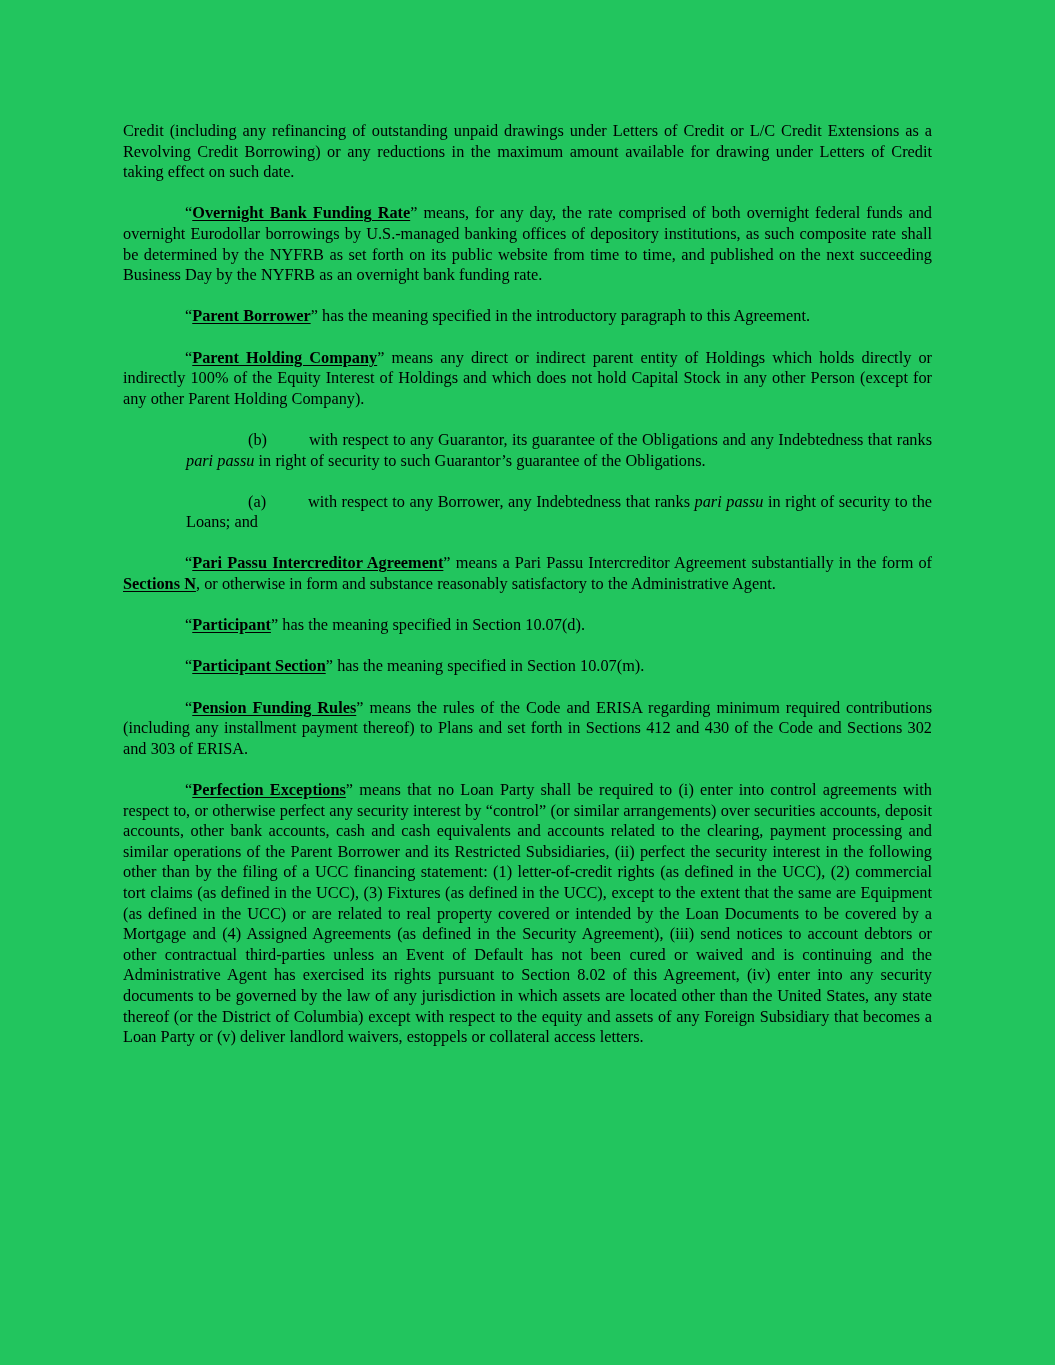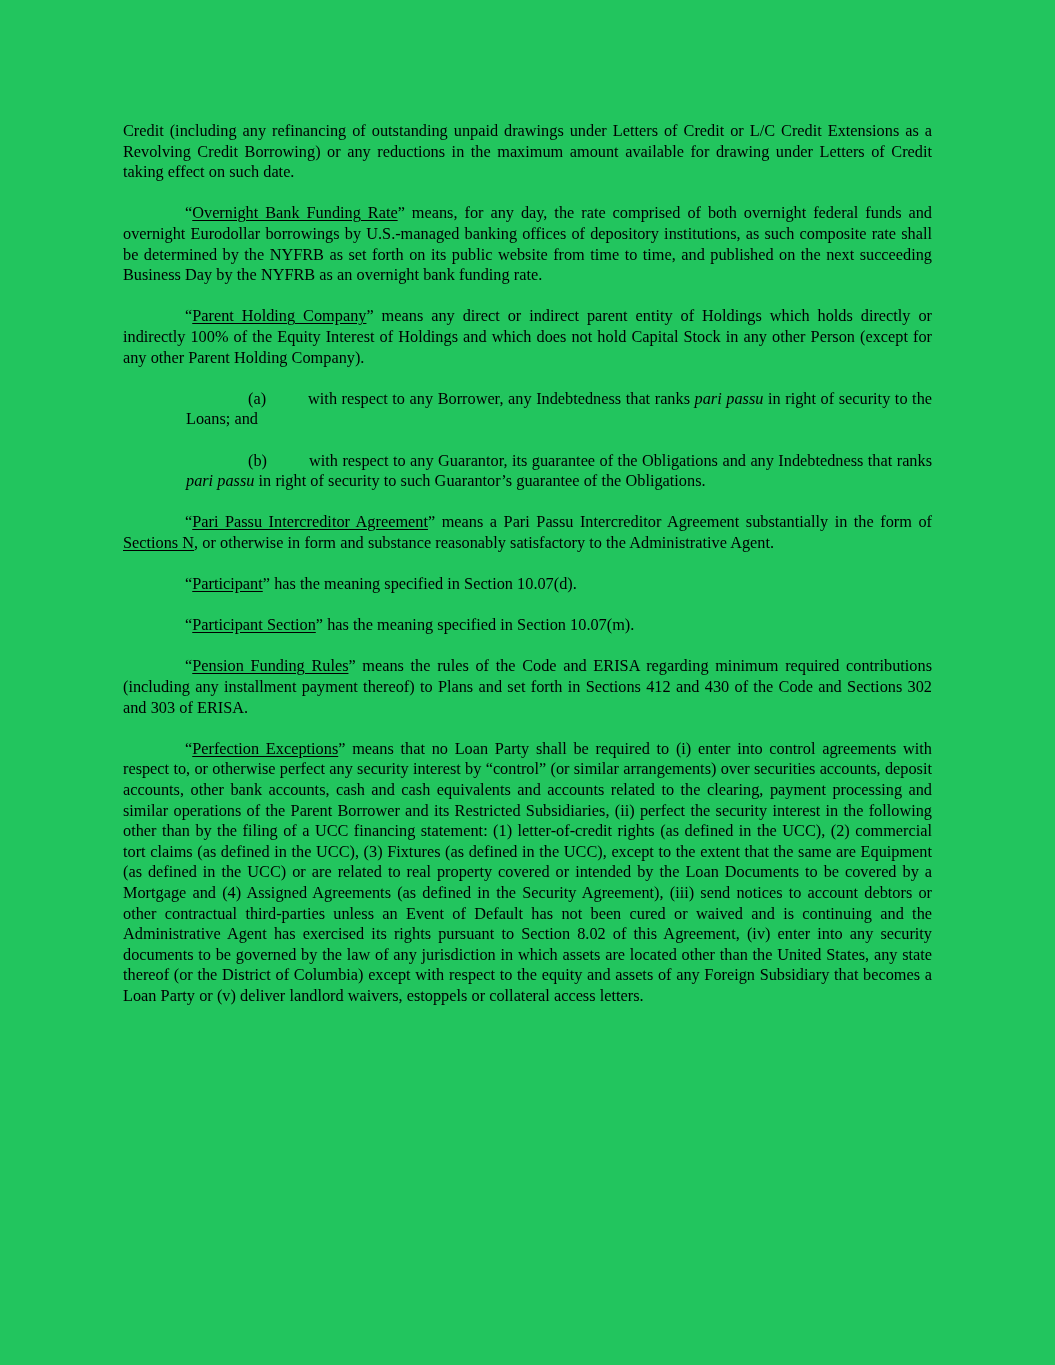--- a/index.html
+++ b/index.html
@@ -34,32 +34,33 @@
     word-spacing: 0.1px;
   }
   .indent { text-indent: 62px; }
   .sub {
     margin-left: 63px !important;
     margin-right: 0;
     text-indent: 62px;
   }
   .sub { margin-bottom: 20.6px; }
   .tab { display: inline-block; width: 42px; }
-  .u { text-decoration: underline; text-underline-offset: 2px; }
+  .u { text-decoration: underline; text-underline-offset: 2px; font-weight: bold; }
   .i { font-style: italic; }
 </style>
 </head>
 <body>
 
 <div class="page">
   <div class="doc-body">
       <p class=""><span class="">Credit (including any refinancing of outstanding unpaid drawings under Letters of Credit or L/C Credit Extensions as a Revolving Credit Borrowing) or any reductions in the maximum amount available for drawing under Letters of Credit taking effect on such date.</span></p>
       <p class=" indent"><span class="">“</span><span class="u ">Overnight Bank Funding Rate</span><span class="">” means, for any day, the rate comprised of both overnight federal funds and overnight Eurodollar borrowings by U.S.-managed banking offices of depository institutions, as such composite rate shall be determined by the NYFRB as set forth on its public website from time to time, and published on the next succeeding Business Day by the NYFRB as an overnight bank funding rate.</span></p>
+      <p class=" indent"><span class="">“</span><span class="u ">Parent Borrower</span><span class="">” has the meaning specified in the introductory paragraph to this Agreement.</span></p>
       <p class=" indent"><span class="">“</span><span class="u ">Parent Holding Company</span><span class="">” means any direct or indirect parent entity of Holdings which holds directly or indirectly 100% of the Equity Interest of Holdings and which does not hold Capital Stock in any other Person (except for any other Parent Holding Company).</span></p>
+      <p class="sub indent"><span class="">(b)</span><span class="tab"></span><span class="">with respect to any Guarantor, its guarantee of the Obligations and any Indebtedness that ranks </span><span class="i">pari passu</span><span class=""> in right of security to such Guarantor’s guarantee of the Obligations.</span></p>
       <p class="sub indent"><span class="">(a)</span><span class="tab"></span><span class="">with respect to any Borrower, any Indebtedness that ranks </span><span class="i">pari passu</span><span class=""> in right of security to the Loans; and</span></p>
-      <p class="sub indent"><span class="">(b)</span><span class="tab"></span><span class="">with respect to any Guarantor, its guarantee of the Obligations and any Indebtedness that ranks </span><span class="i">pari passu</span><span class=""> in right of security to such Guarantor’s guarantee of the Obligations.</span></p>
       <p class=" indent"><span class="">“</span><span class="u ">Pari Passu Intercreditor Agreement</span><span class="">” means a Pari Passu Intercreditor Agreement substantially in the form of </span><span class="u ">Sections N</span><span class="">, or otherwise in form and substance reasonably satisfactory to the Administrative Agent.</span></p>
       <p class=" indent"><span class="">“</span><span class="u ">Participant</span><span class="">” has the meaning specified in Section 10.07(d).</span></p>
       <p class=" indent"><span class="">“</span><span class="u ">Participant Section</span><span class="">” has the meaning specified in Section 10.07(m).</span></p>
       <p class=" indent"><span class="">“</span><span class="u ">Pension Funding Rules</span><span class="">” means the rules of the Code and ERISA regarding minimum required contributions (including any installment payment thereof) to Plans and set forth in Sections 412 and 430 of the Code and Sections 302 and 303 of ERISA.</span></p>
       <p class=" indent"><span class="">“</span><span class="u ">Perfection Exceptions</span><span class="">” means that no Loan Party shall be required to (i) enter into control agreements with respect to, or otherwise perfect any security interest by “control” (or similar arrangements) over securities accounts, deposit accounts, other bank accounts, cash and cash equivalents and accounts related to the clearing, payment processing and similar operations of the Parent Borrower and its Restricted Subsidiaries, (ii) perfect the security interest in the following other than by the filing of a UCC financing statement:  (1) letter-of-credit rights (as defined in the UCC), (2) commercial tort claims (as defined in the UCC), (3) Fixtures (as defined in the UCC), except to the extent that the same are Equipment (as defined in the UCC) or are related to real property covered or intended by the Loan Documents to be covered by a Mortgage and (4) Assigned Agreements (as defined in the Security Agreement), (iii) send notices to account debtors or other contractual third-parties unless an Event of Default has not been cured or waived and is continuing and the Administrative Agent has exercised its rights pursuant to Section 8.02 of this Agreement, (iv) enter into any security documents to be governed by the law of any jurisdiction in which assets are located other than the United States, any state thereof (or the District of Columbia) except with respect to the equity and assets of any Foreign Subsidiary that becomes a Loan Party or (v) deliver landlord waivers, estoppels or collateral access letters.</span></p>
     </div>
 </div>
 
 </body></html>

